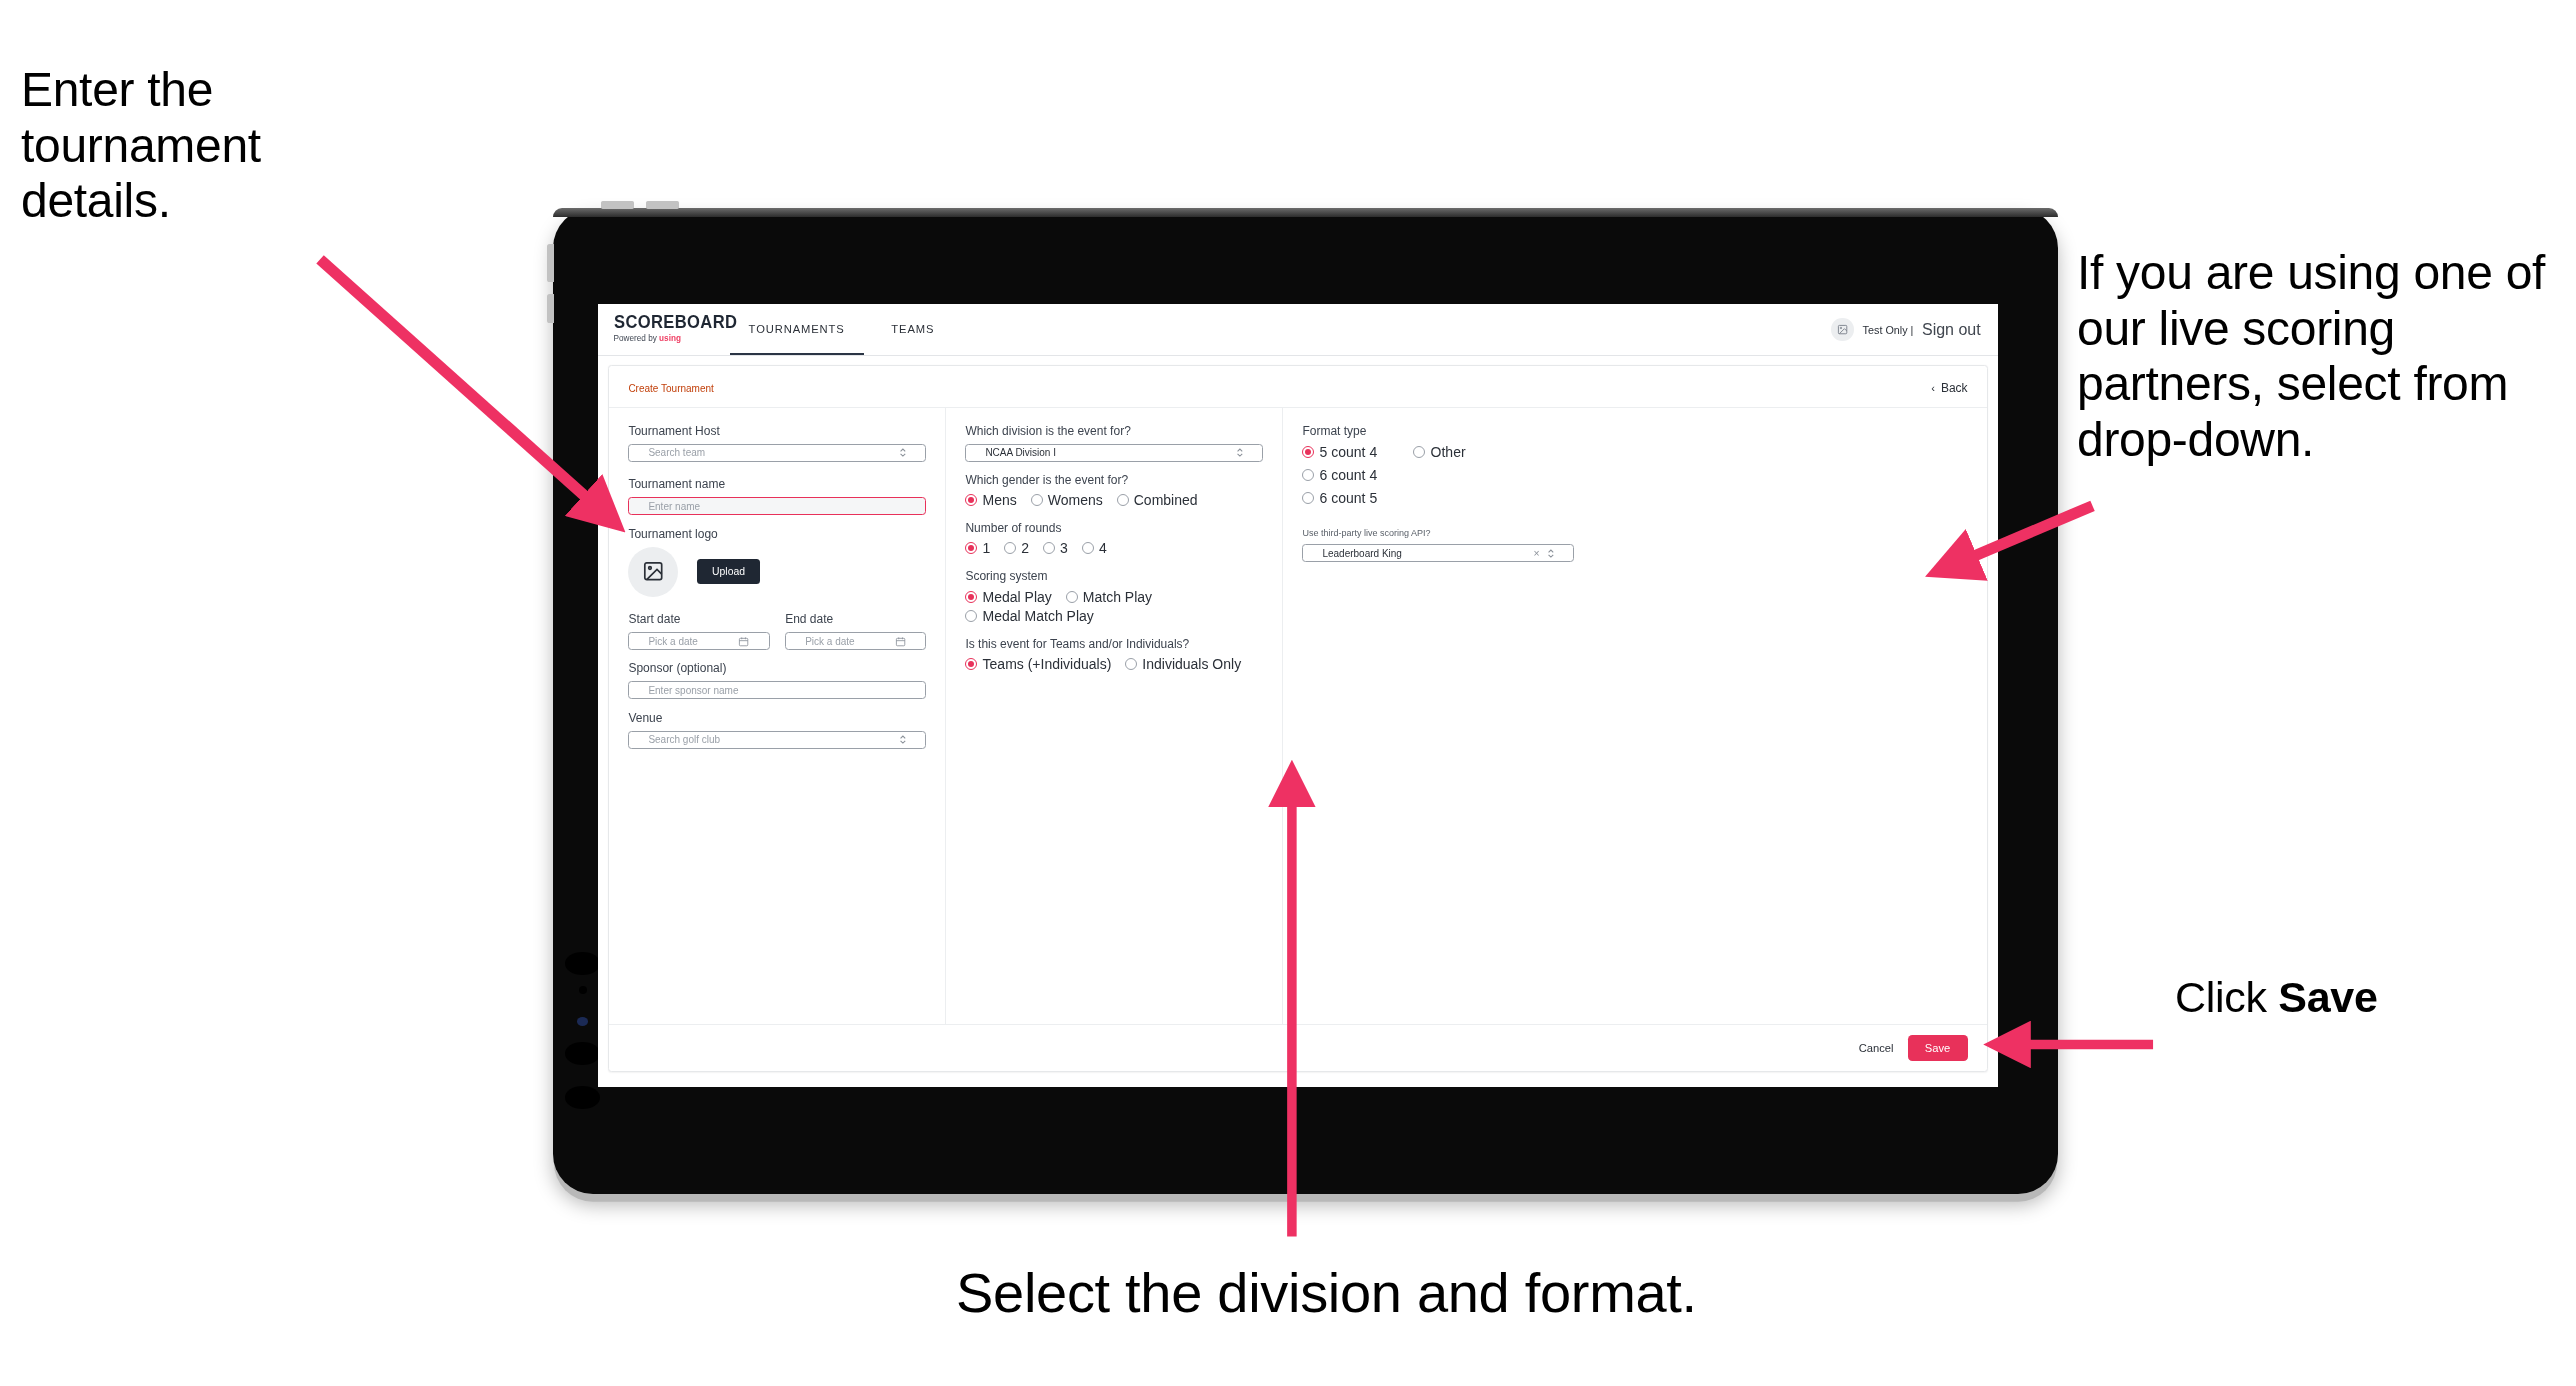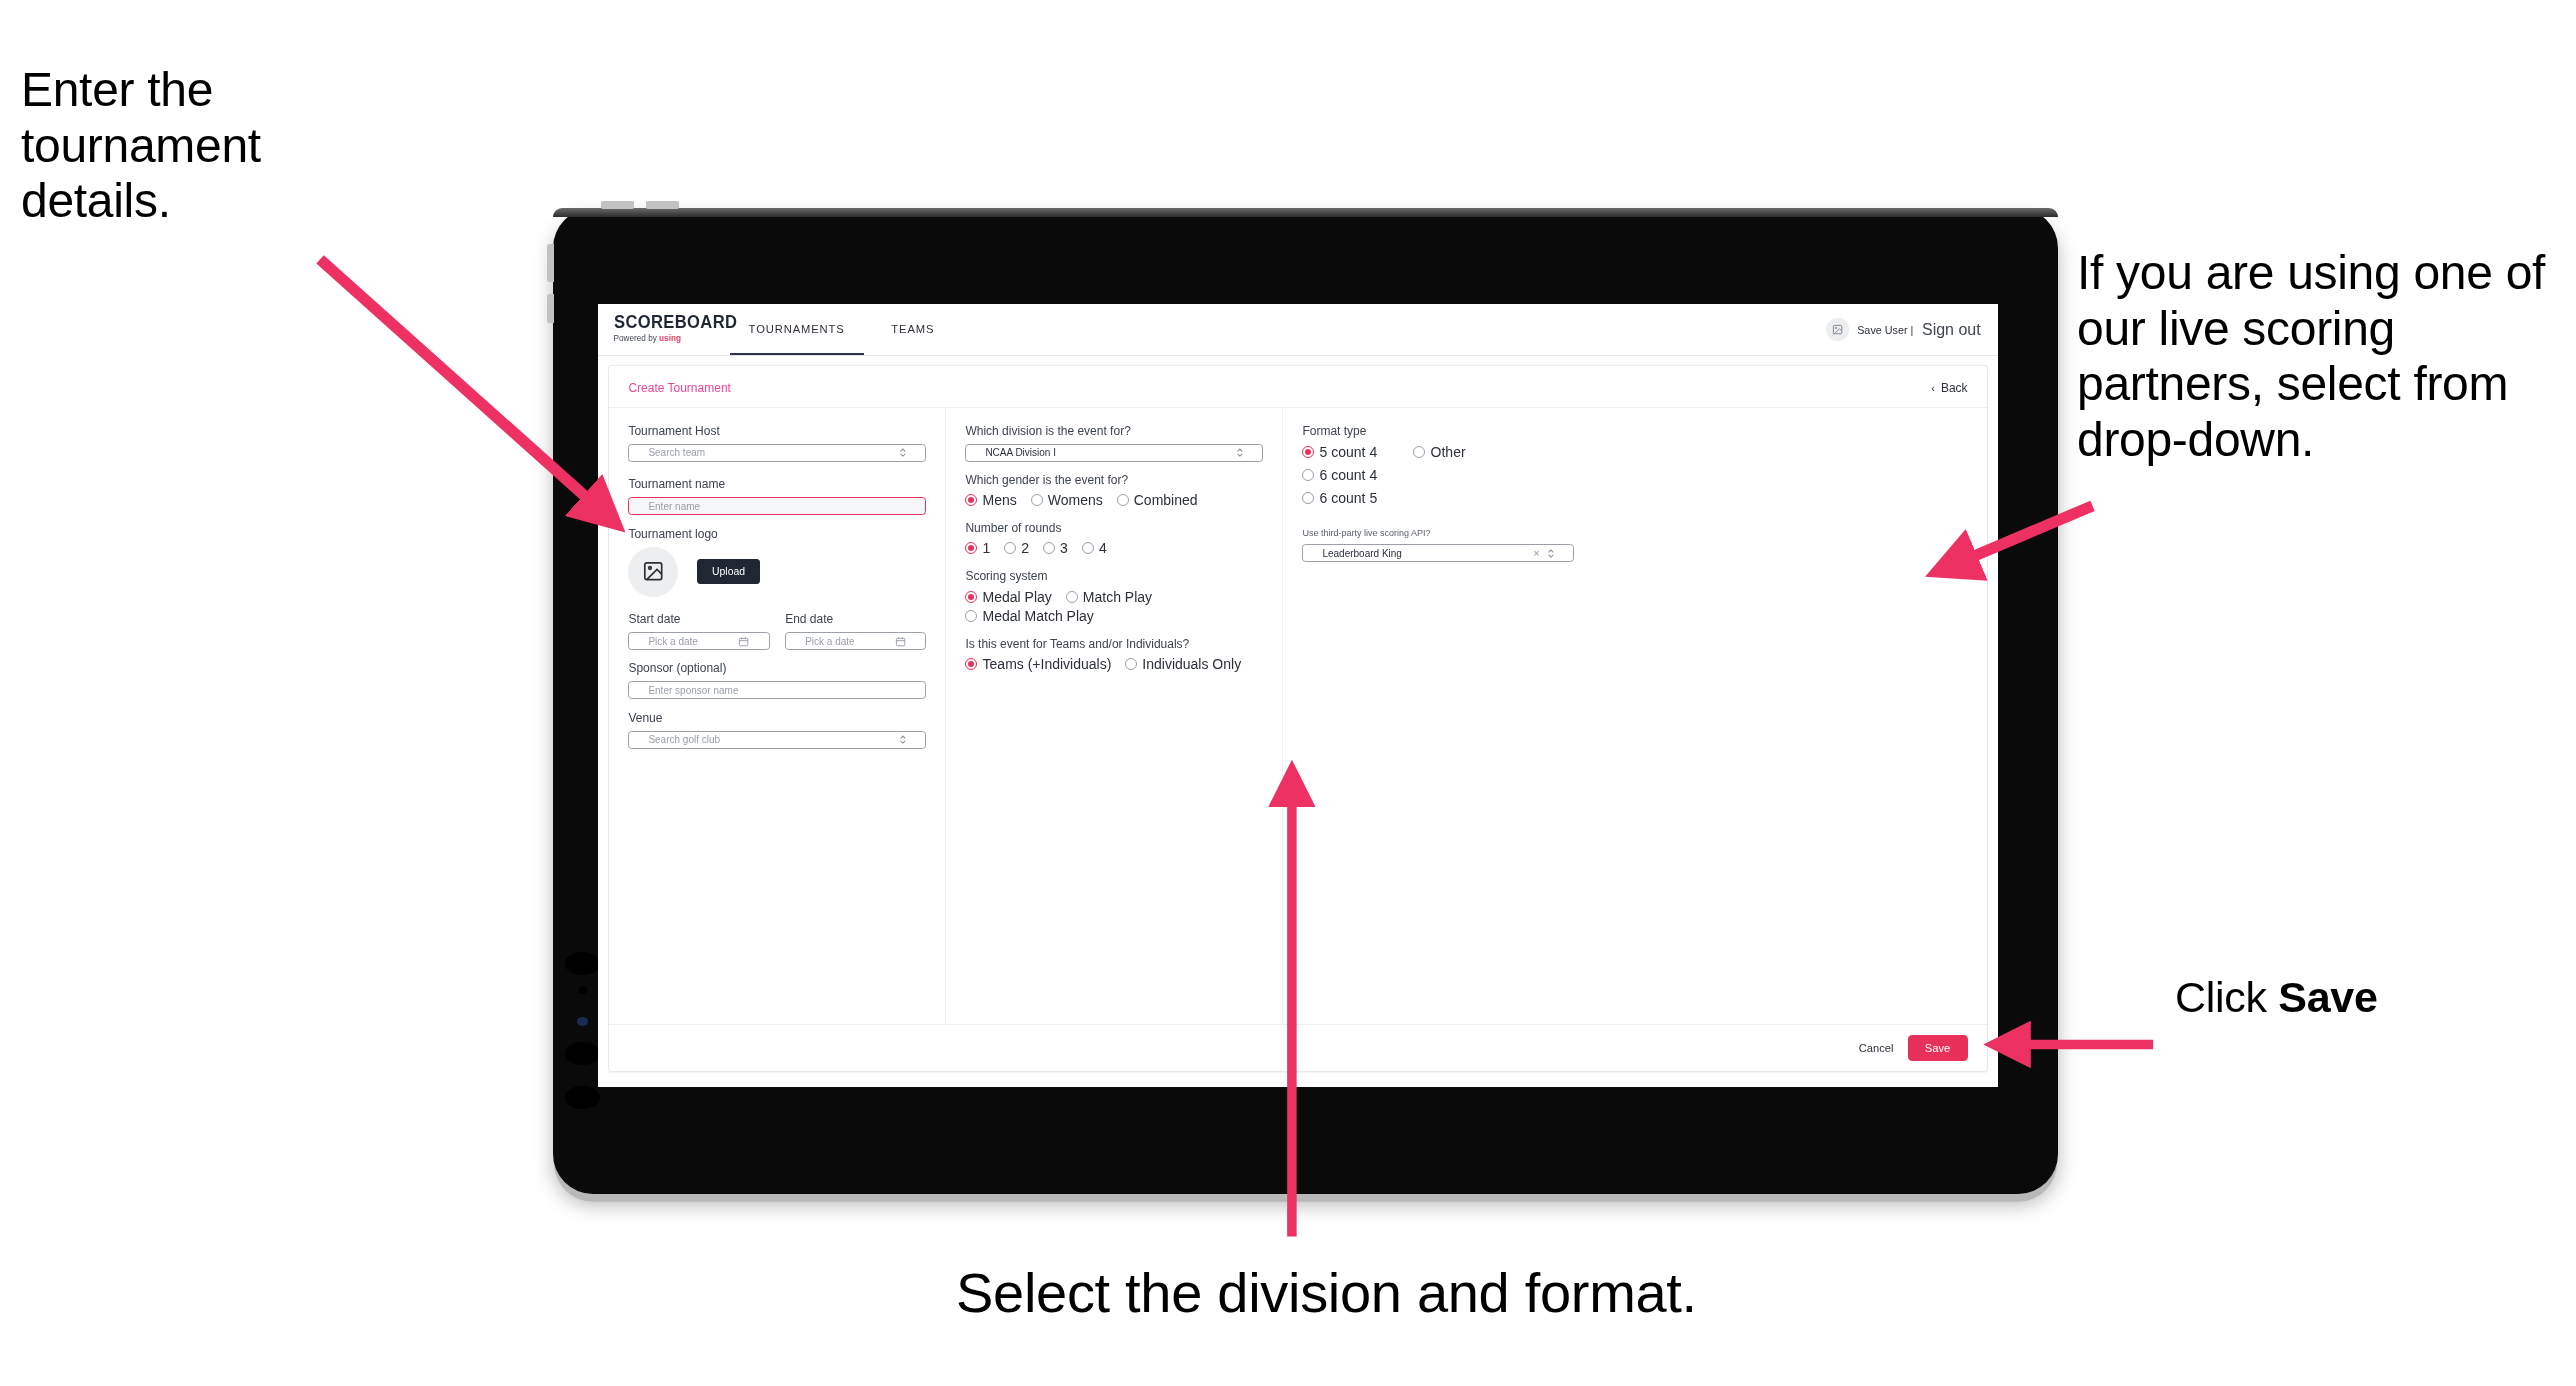--- a/index.html
+++ b/index.html
@@ -131,21 +131,21 @@
     border: 0.9px solid #e6e8ea;
     border-radius: 3.5px;
     box-shadow: 0 0.9px 1.7px rgba(0,0,0,.05);
     display: flex; flex-direction: column;
     overflow: hidden;
   }
   #card-head {
     display: flex; align-items: center;
     padding: 15.6px 19px 12px 19px;
   }
-  #page-title { font-size: 12px; color:#ec4899; }
+  #page-title { font-size: 10px; color:#c2410c; }
   #back-link {
     margin-left: auto;
     font-size: 12px; color:#2b3038; cursor:pointer;
     display:flex; align-items:center; gap:6px;
   }
   #back-link .chev { font-size: 11.2px; color:#2b3038;}
 
   #cols {
     display: flex;
     flex: 1;
@@ -273,21 +273,21 @@
     <div class="navtab active">TOURNAMENTS</div>
     <div class="navtab">TEAMS</div>
     <div id="nav-right">
       <div id="avatar">
         <svg width="11.2" height="11.2" viewBox="0 0 24 24" fill="none" stroke="currentColor" stroke-width="2">
           <rect x="3" y="3" width="18" height="18" rx="2"></rect>
             <circle cx="8.5" cy="8.5" r="1.5"></circle>
             <path d="M21 15l-5-5L5 21"></path>
         </svg>
       </div>
-      <span>Save User |</span>
+      <span>Test Only |</span>
       <span id="signout">Sign out</span>
     </div>
   </div>
 
   <div id="card">
 
     <div id="card-head">
       <div id="page-title">Create Tournament</div>
       <div id="back-link">
         <span class="chev">‹</span>

